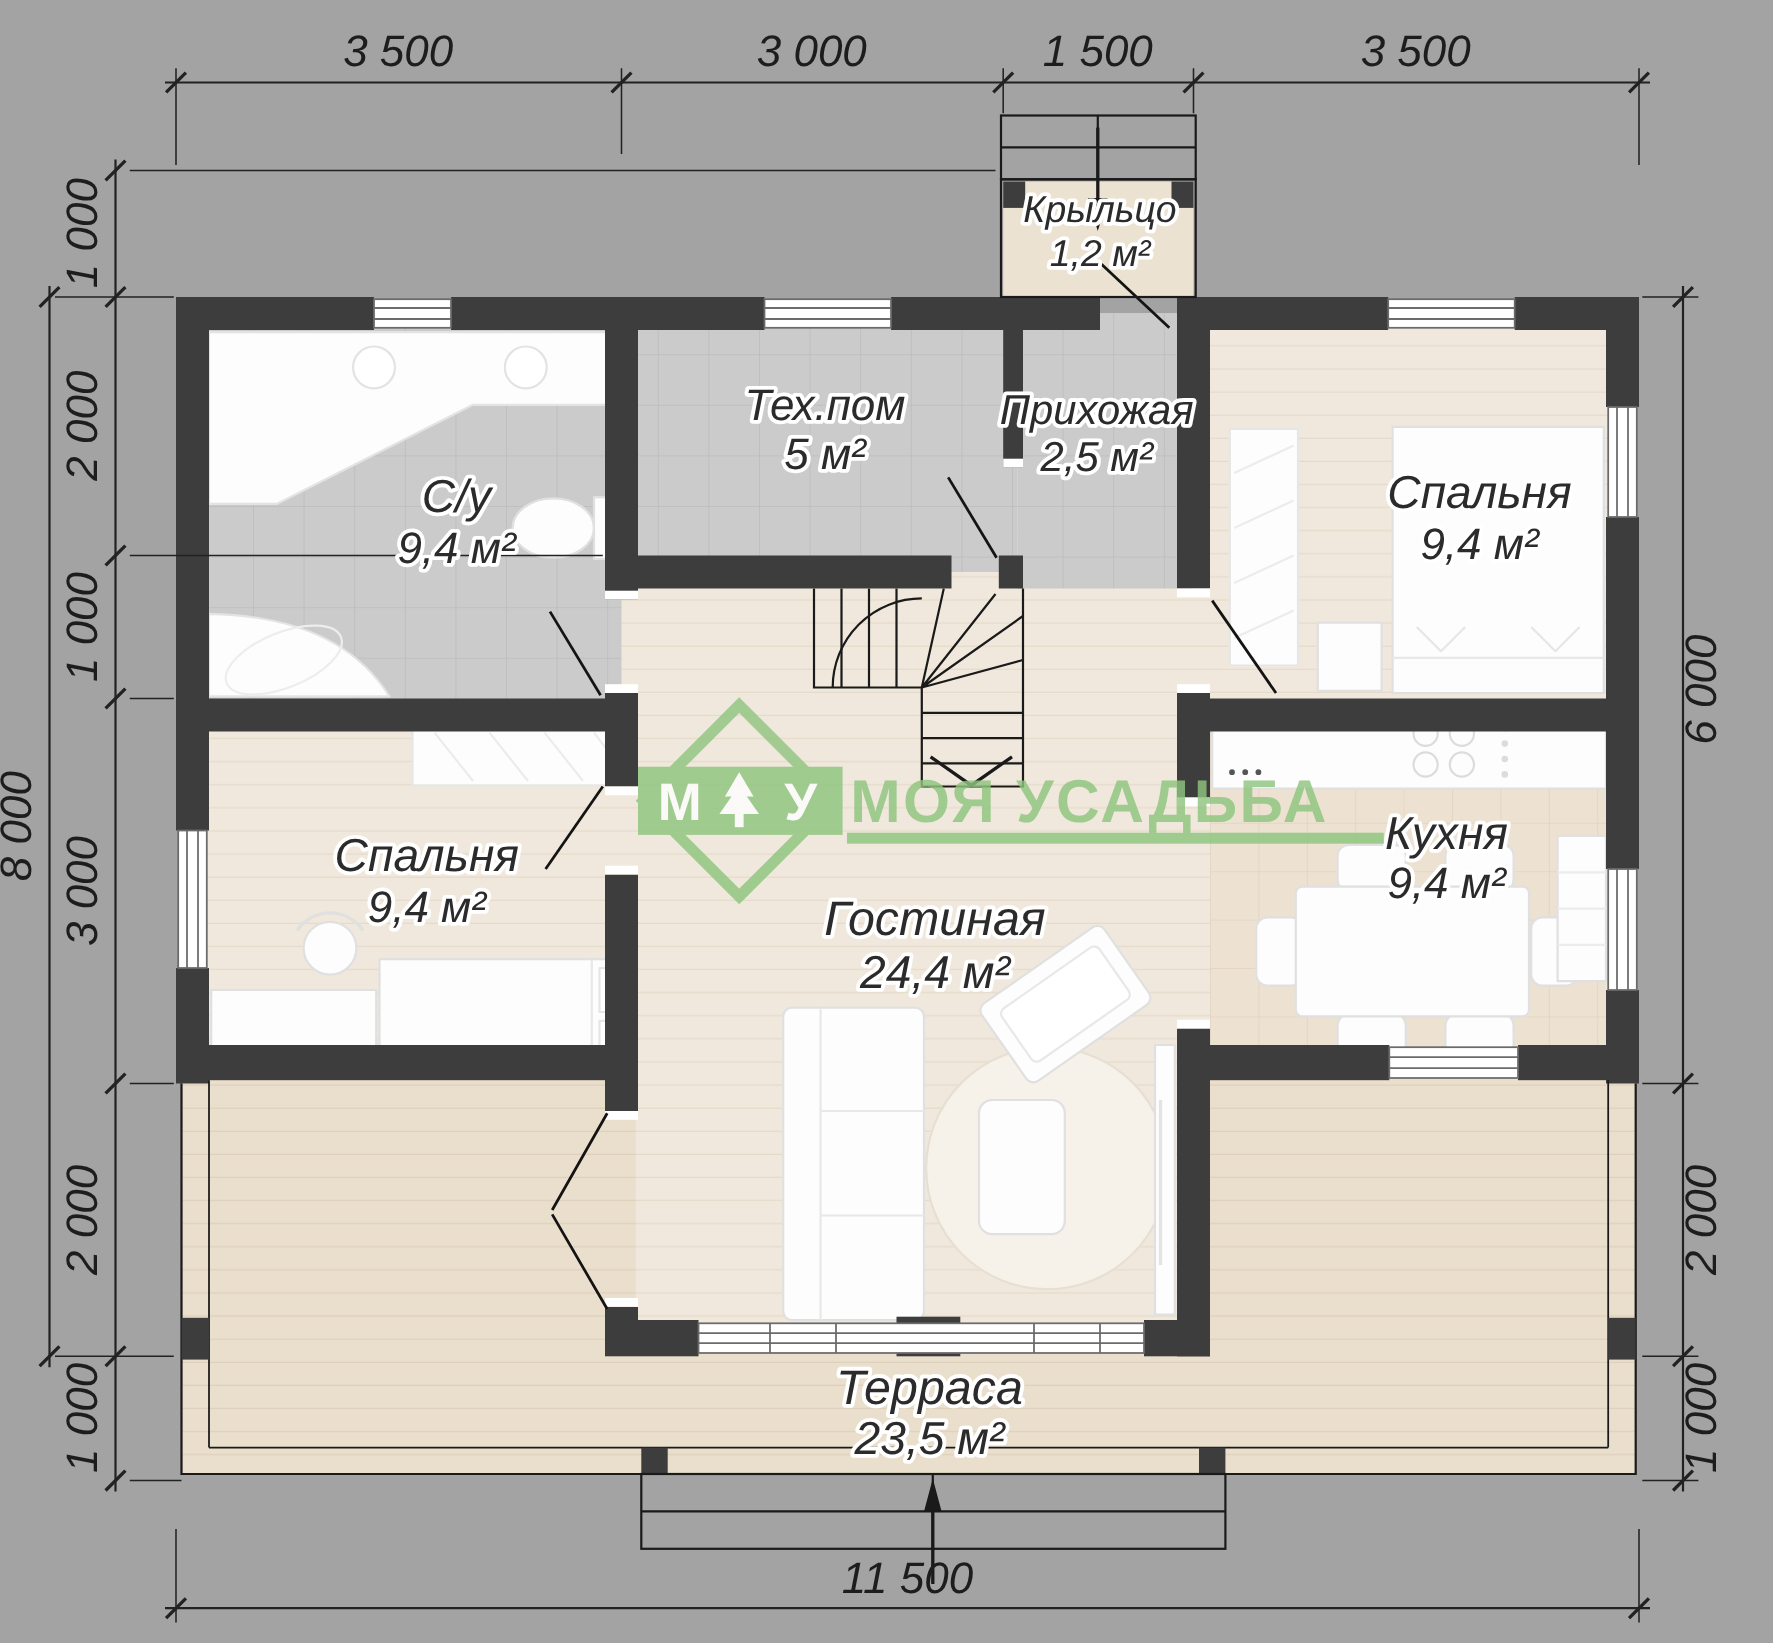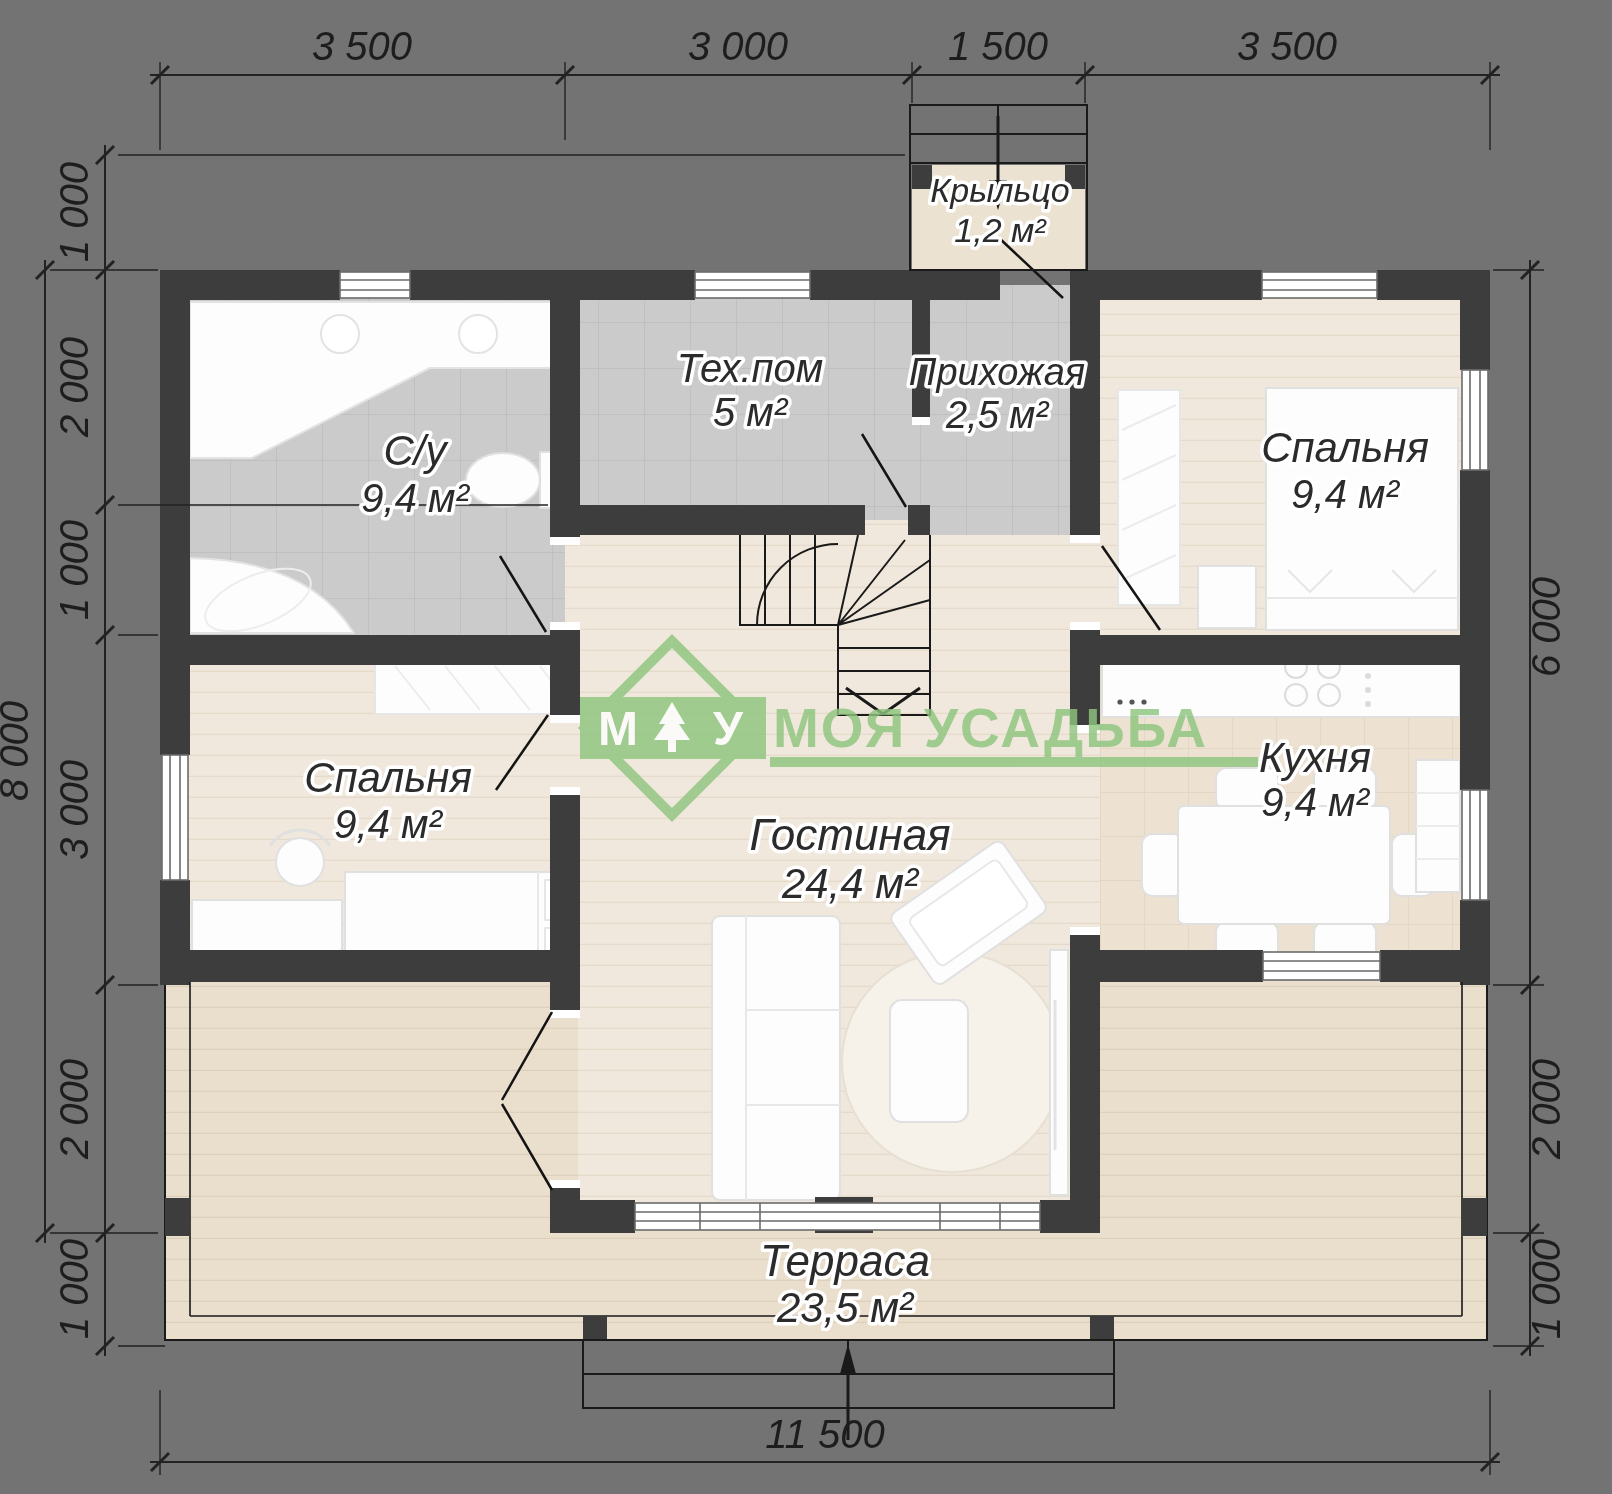--- a/index.html
+++ b/index.html
@@ -1,16 +1,16 @@
 <!DOCTYPE html>
 <html><head>
 <meta charset="utf-8">
 <style>
   html,body{margin:0;padding:0;background:#ffffff;}
-  #page{position:relative;width:1612px;height:1494px;background:#737373;overflow:hidden;
+  #page{position:relative;width:1612px;height:1494px;background:#a3a3a3;overflow:hidden;
         font-family:"Liberation Sans",sans-serif;text-decoration:underline;}
   svg{display:block}
   .room-name,.room-area{font-family:"Liberation Sans",sans-serif;font-style:italic;
         fill:#2b2b2b;paint-order:stroke;stroke:#ffffff;stroke-width:7px;stroke-linejoin:round;}
   .dim-text{font-family:"Liberation Sans",sans-serif;font-style:italic;fill:#1d1d1d;}
   .brand-text{font-family:"Liberation Sans",sans-serif;font-weight:bold;}
   .mono-text{font-family:"Liberation Sans",sans-serif;font-weight:bold;}
 </style>
 </head>
 <body>

